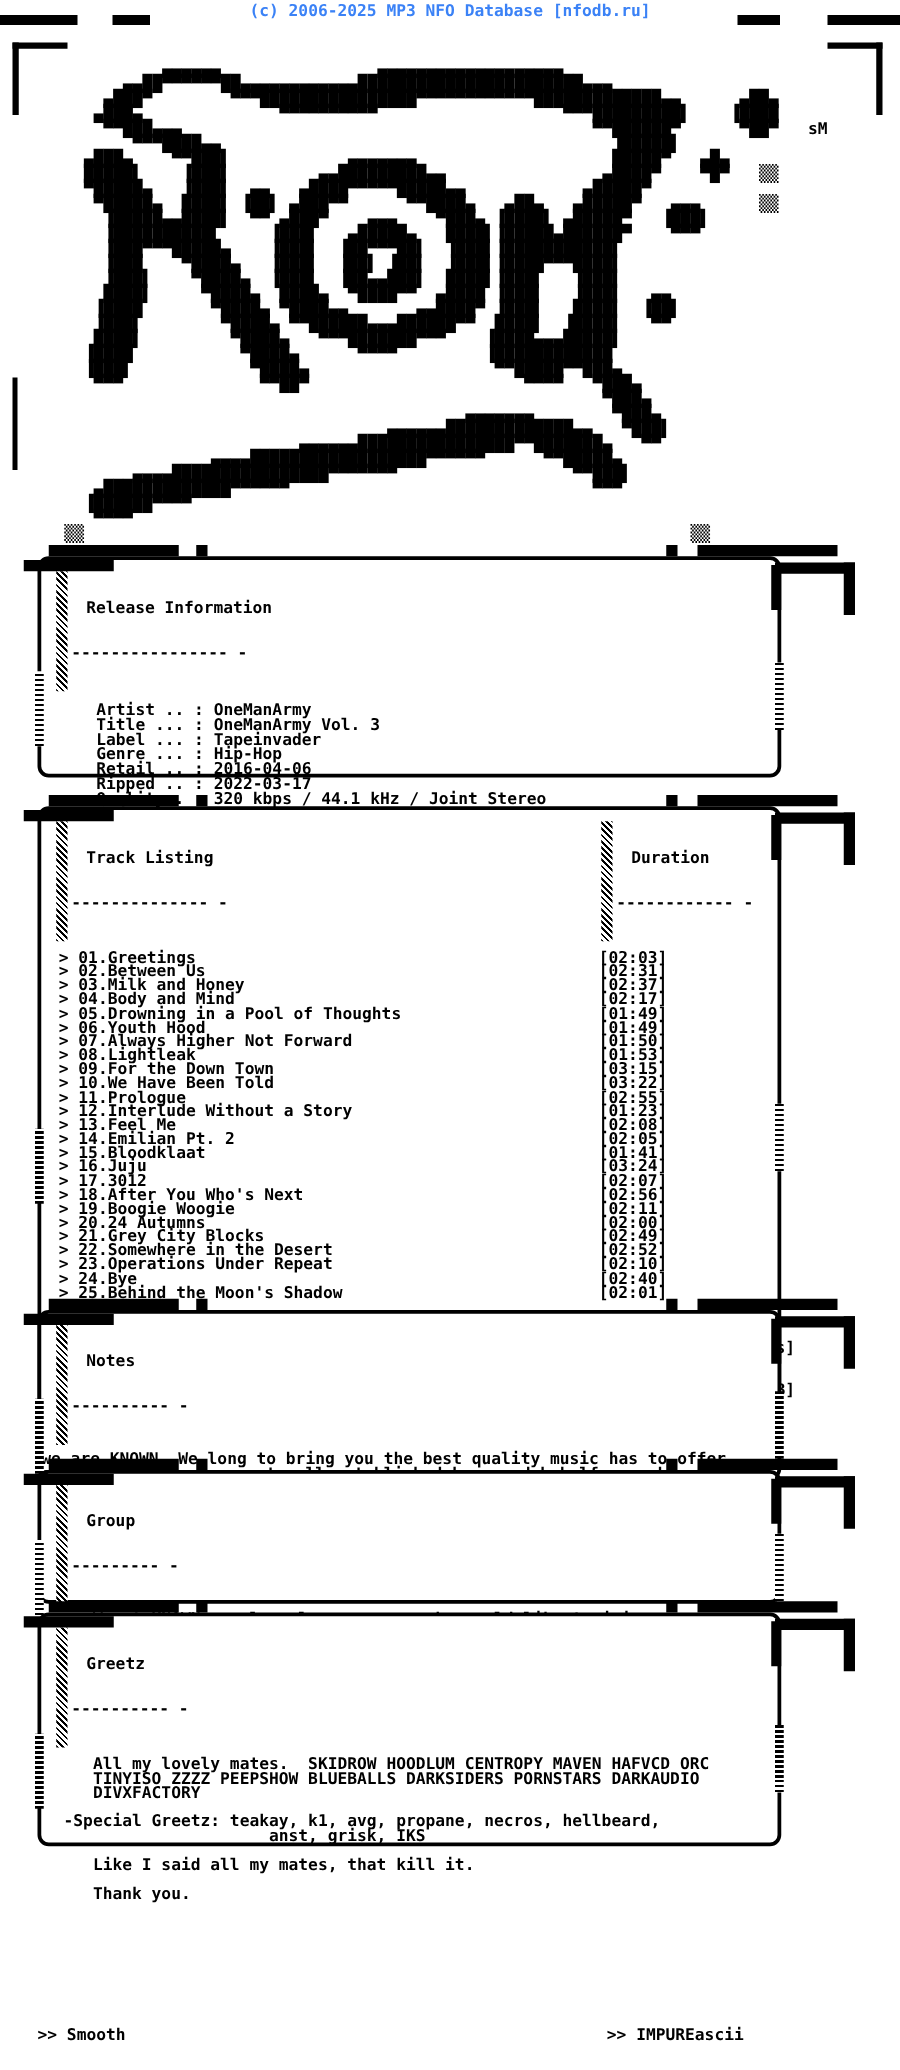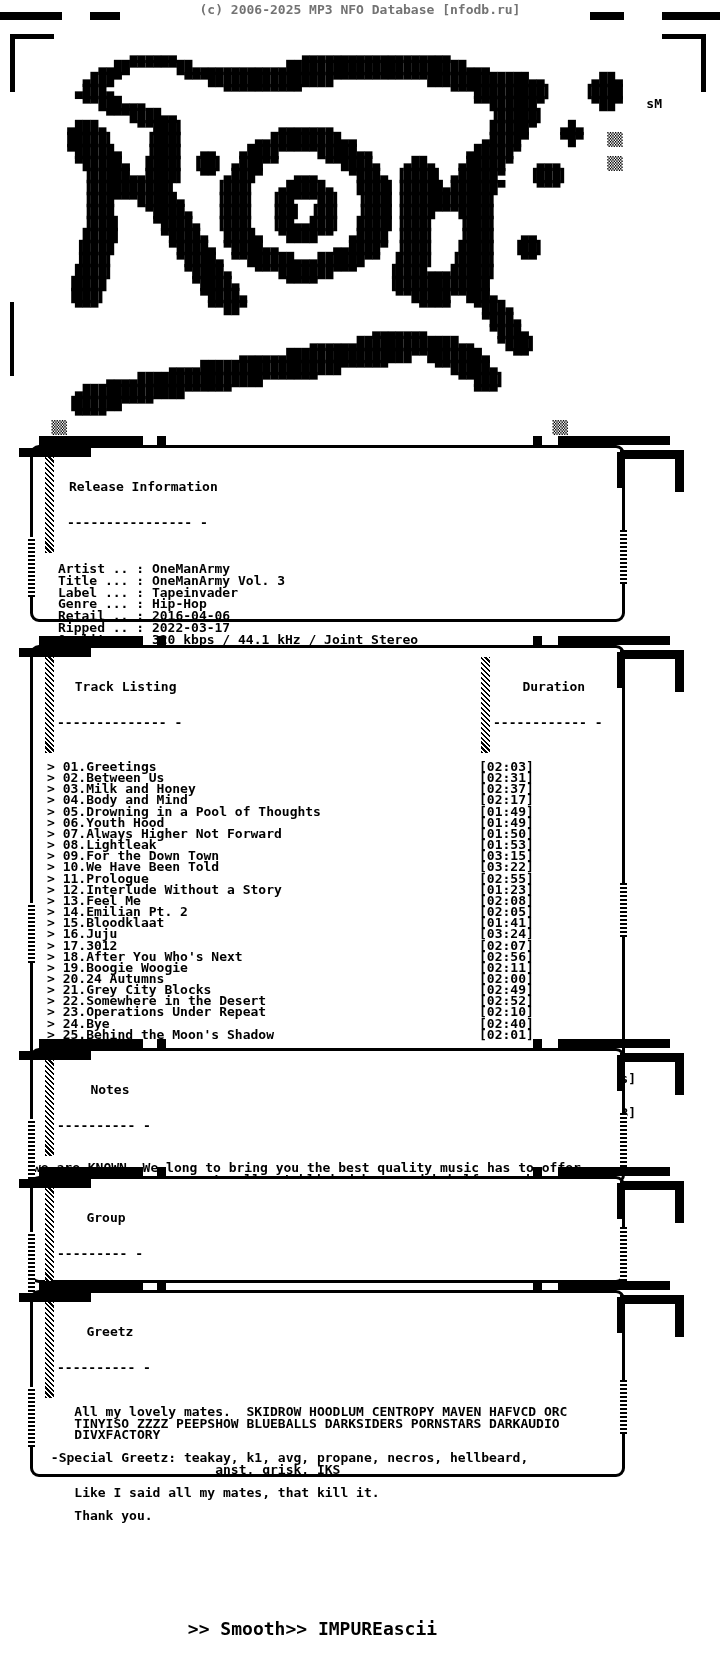--- a/index.html
+++ b/index.html
@@ -3,21 +3,21 @@
 <meta charset="utf-8">
 <style>
   * { margin:0; padding:0; box-sizing:border-box; }
   html,body { background:#fff; }
   body {
     width:720px; height:1656px; position:relative; overflow:hidden;
     font-family:"DejaVu Sans Mono", monospace; font-weight:700; color:#000;
   }
   .copyright {
     position:absolute; top:2px; left:0; width:100%;
-    text-align:center; font-size:13px; line-height:15px; color:#737373; white-space:pre;
+    text-align:center; font-size:13px; line-height:15px; color:#3b82f6; white-space:pre;
   }
   
   .logo { position:absolute; top:26px; left:28px; font-size:13px; line-height:12px; white-space:pre; }
   .logo .art-line { min-height:12px; white-space:pre; }
   
   .box {
     position:absolute; left:30px; width:595px;
     border:3px solid #000; border-radius:9px; background:#fff;
   }
   .box-inner { padding:9px 4px 0 10px; }
@@ -28,48 +28,48 @@
   .tr1 { top:-12px; right:80px; width:9px;   height:9px; }
   .tr2 { top:-12px; right:-48px;width:112px; height:9px; }
   .tr3 { top:2px;   right:-62px;width:64px;  height:9px; }
   .rv  { top:2px;   right:-62px;width:9px;   height:42px; }
   .rv2 { top:4px;   right:-3px; width:8px;   height:36px; }
   .dz  { position:absolute; width:7px;
          background-image:repeating-linear-gradient(0deg,#000 0 2px,#fff 2px 4px); }
   .dzl { left:-5px;  top:52%; height:60px; }
   .dzr { right:-5px; top:48%; height:54px; }
   
-  .sect-head { display:flex; margin-left:2px;text-align:center; }
+  .sect-head { display:flex; margin-left:2px; }
   .shade { width:9px; margin-right:3px; align-self:stretch;
            background-image:repeating-linear-gradient(45deg,#000 0 1.5px,#fff 1.5px 3.5px); }
   .head-lines { font-size:13px; line-height:12px; white-space:pre; }
   .s-title { padding-left:12px; white-space:pre; }
   .s-underline { white-space:pre; }
   .gap6  { height:6px; }
   .gap8  { height:8px; }
   .gap10 { height:10px; }
   
-  .kv-wrap { margin-left:15px; }
+  .kv-wrap { margin-left:34px; }
   .kv-line { display:flex; font-size:13px; line-height:11.8px; white-space:pre; }
   
   .tl-heads { display:flex; }
   .tl-heads .col1 { width:436px; }
   .track-rows { margin-left:4px; }
   .track-line { display:flex; font-size:13px; line-height:11.15px; white-space:pre; }
   .t-title { width:432px; }
   .totals { margin-left:438px; width:155px; text-align:right;
             font-size:13px; line-height:11.4px; white-space:pre; }
   
   .body-line { font-size:13px; line-height:11.5px; min-height:11.5px; white-space:pre; }
   .notes-body { margin-left:-10px; }
   .plain-body { margin-left:0; }
   
   .footer { position:absolute; top:1622px; left:30px; width:565px;
-            display:flex; justify-content:center;
-            font-size:18px; line-height:14px; white-space:pre; }
+            display:flex; justify-content:space-between;
+            font-size:13px; line-height:14px; white-space:pre; }
   
   .pd { position:absolute; background:#000; }
   .pd1 { top:12px; left:0;    width:62px; height:8px; }
   .pd2 { top:12px; left:90px; width:30px; height:8px; }
   .pd3 { top:12px; right:96px;width:34px; height:8px; }
   .pd4 { top:12px; right:0;   width:58px; height:8px; }
   
   .lb { position:absolute; background:#000; }
   .lb1 { top:34px; left:10px;  width:44px; height:5px; }
   .lb2 { top:34px; left:10px;  width:5px;  height:58px; }

